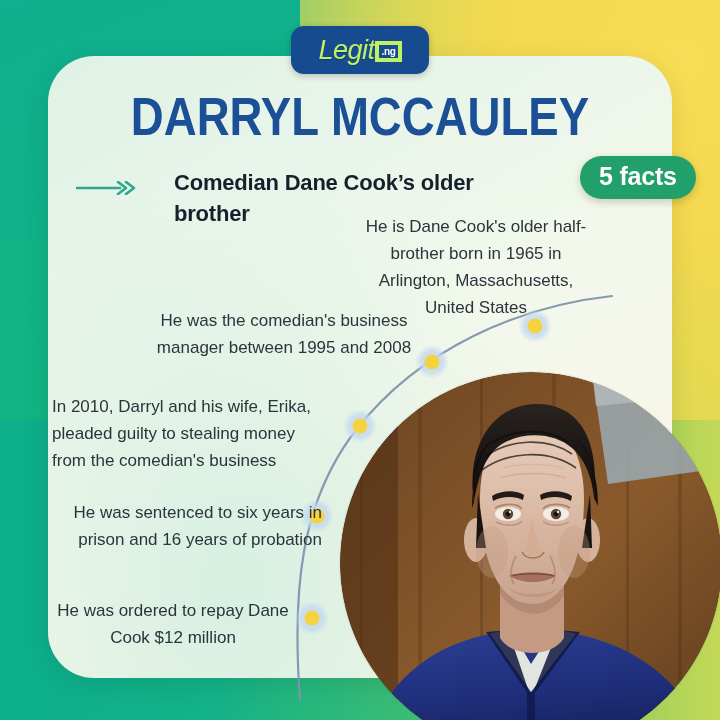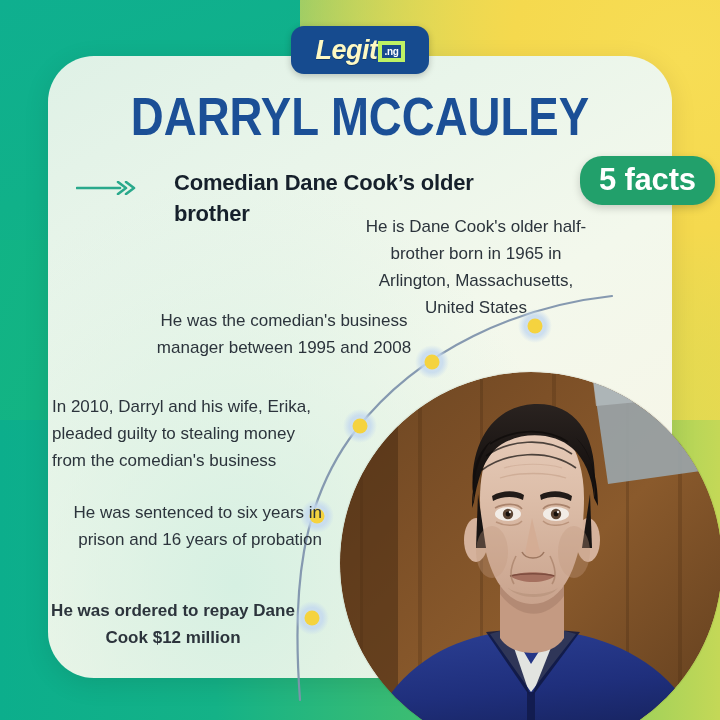--- a/index.html
+++ b/index.html
@@ -66,23 +66,23 @@
     justify-content: center;
     box-shadow: 0 2px 7px rgba(0,0,0,0.22);
     z-index: 40;
   }
   .logo-inner {
     display: flex;
     align-items: flex-end;
     gap: 1px;
   }
   .logo-word {
-    color: #fef9c3;
+    color: #bef264;
     font-size: 27px;
-    font-weight: bold;
+    font-weight: normal;
     font-style: italic;
     letter-spacing: -0.5px;
     line-height: 1;
     text-shadow: 0 1px 0 rgba(0,0,0,0.25);
   }
   .logo-tld {
     display: inline-block;
     border: 4px solid #bef264;
     color: #ffffff;
     font-size: 10px;
@@ -135,21 +135,21 @@
 
   
   .badge {
     position: absolute;
     left: 580px;
     top: 156px;
     padding: 8px 19px 10px 19px;
     border-radius: 22px;
     background: #22a06b;
     color: #ffffff;
-    font-size: 31px;
+    font-size: 25px;
     font-weight: bold;
     line-height: 1;
     letter-spacing: -0.2px;
     box-shadow: 0 3px 9px rgba(0,0,0,0.18);
     z-index: 45;
   }
 
   
   .portrait {
     position: absolute;
@@ -177,21 +177,21 @@
     position: absolute;
     color: #2c343c;
     font-size: 17px;
     line-height: 1.58;
     z-index: 26;
   }
   .fact-1 { left: 360px; top: 214px; width: 232px; text-align: center; }
   .fact-2 { left: 150px; top: 308px; width: 268px; text-align: center; }
   .fact-3 { left: 52px;  top: 394px; width: 270px; }
   .fact-4 { left: 60px;  top: 500px; width: 262px; text-align: right; }
-  .fact-5 { left: 42px;  top: 598px; width: 262px; text-align: center; font-weight: bold; }
+  .fact-5 { left: 42px;  top: 598px; width: 262px; text-align: center; }
 </style>
 </head>
 <body>
 
 <div id="stage">
 
   <div class="bg"></div>
   <div class="bg-bottom"></div>
   <div class="bg-topleft"></div>
 

